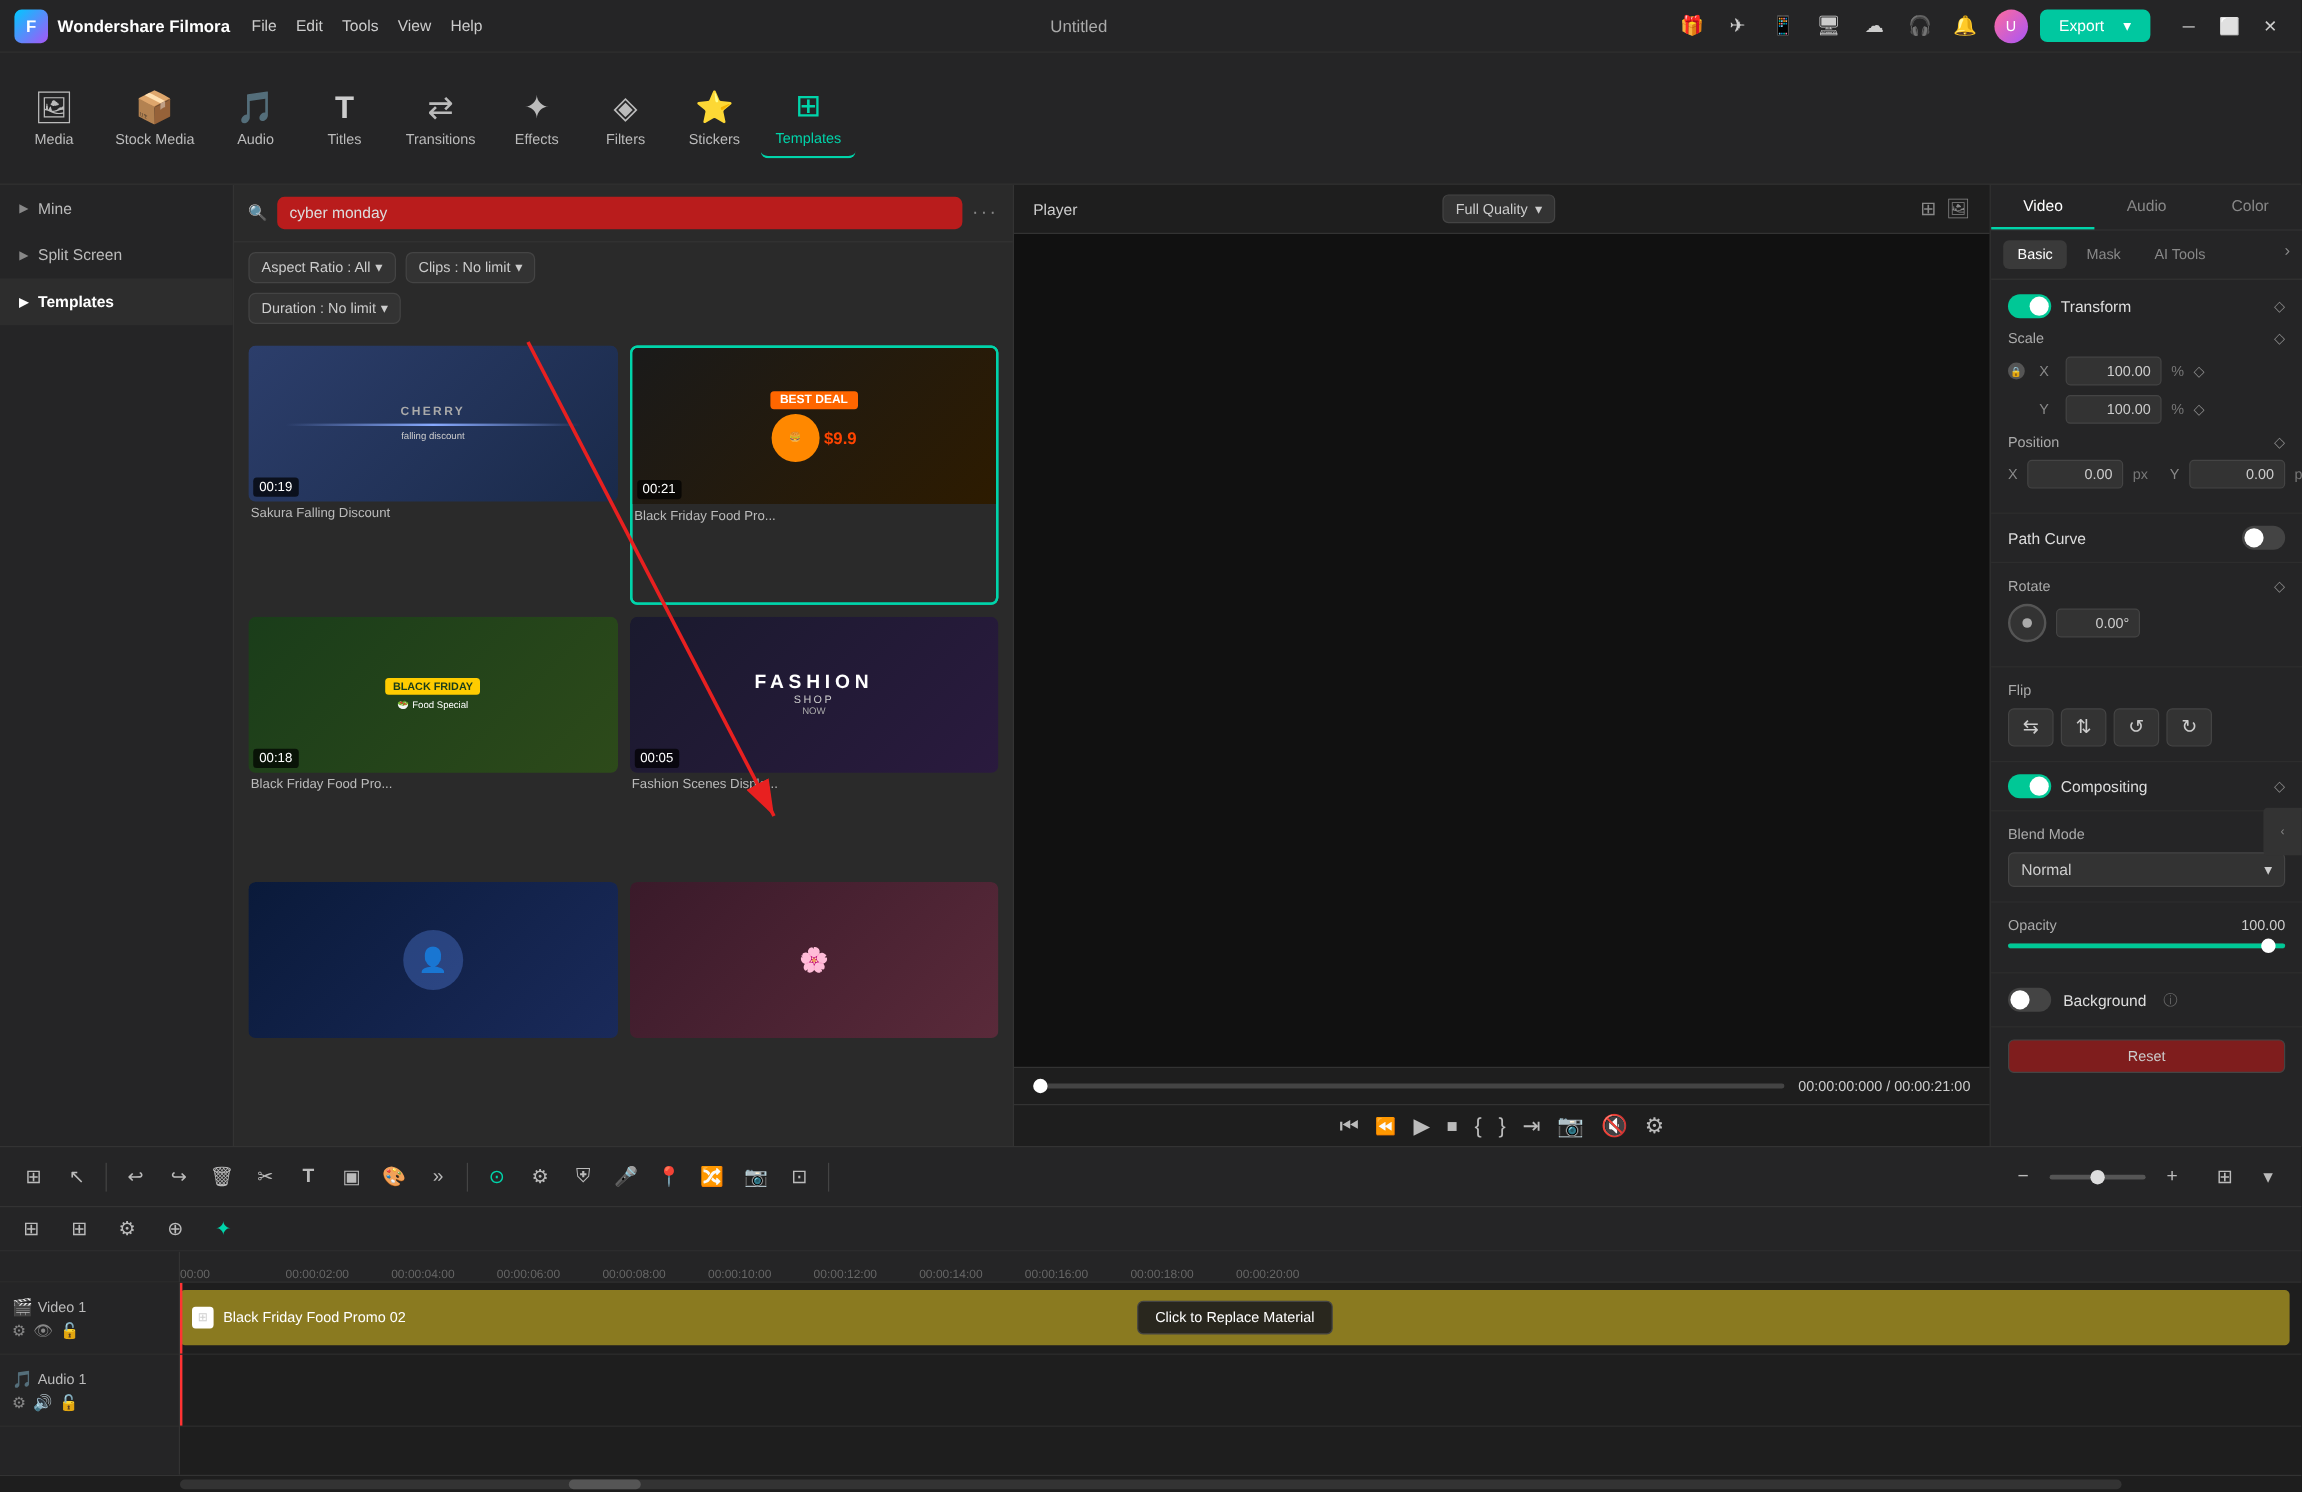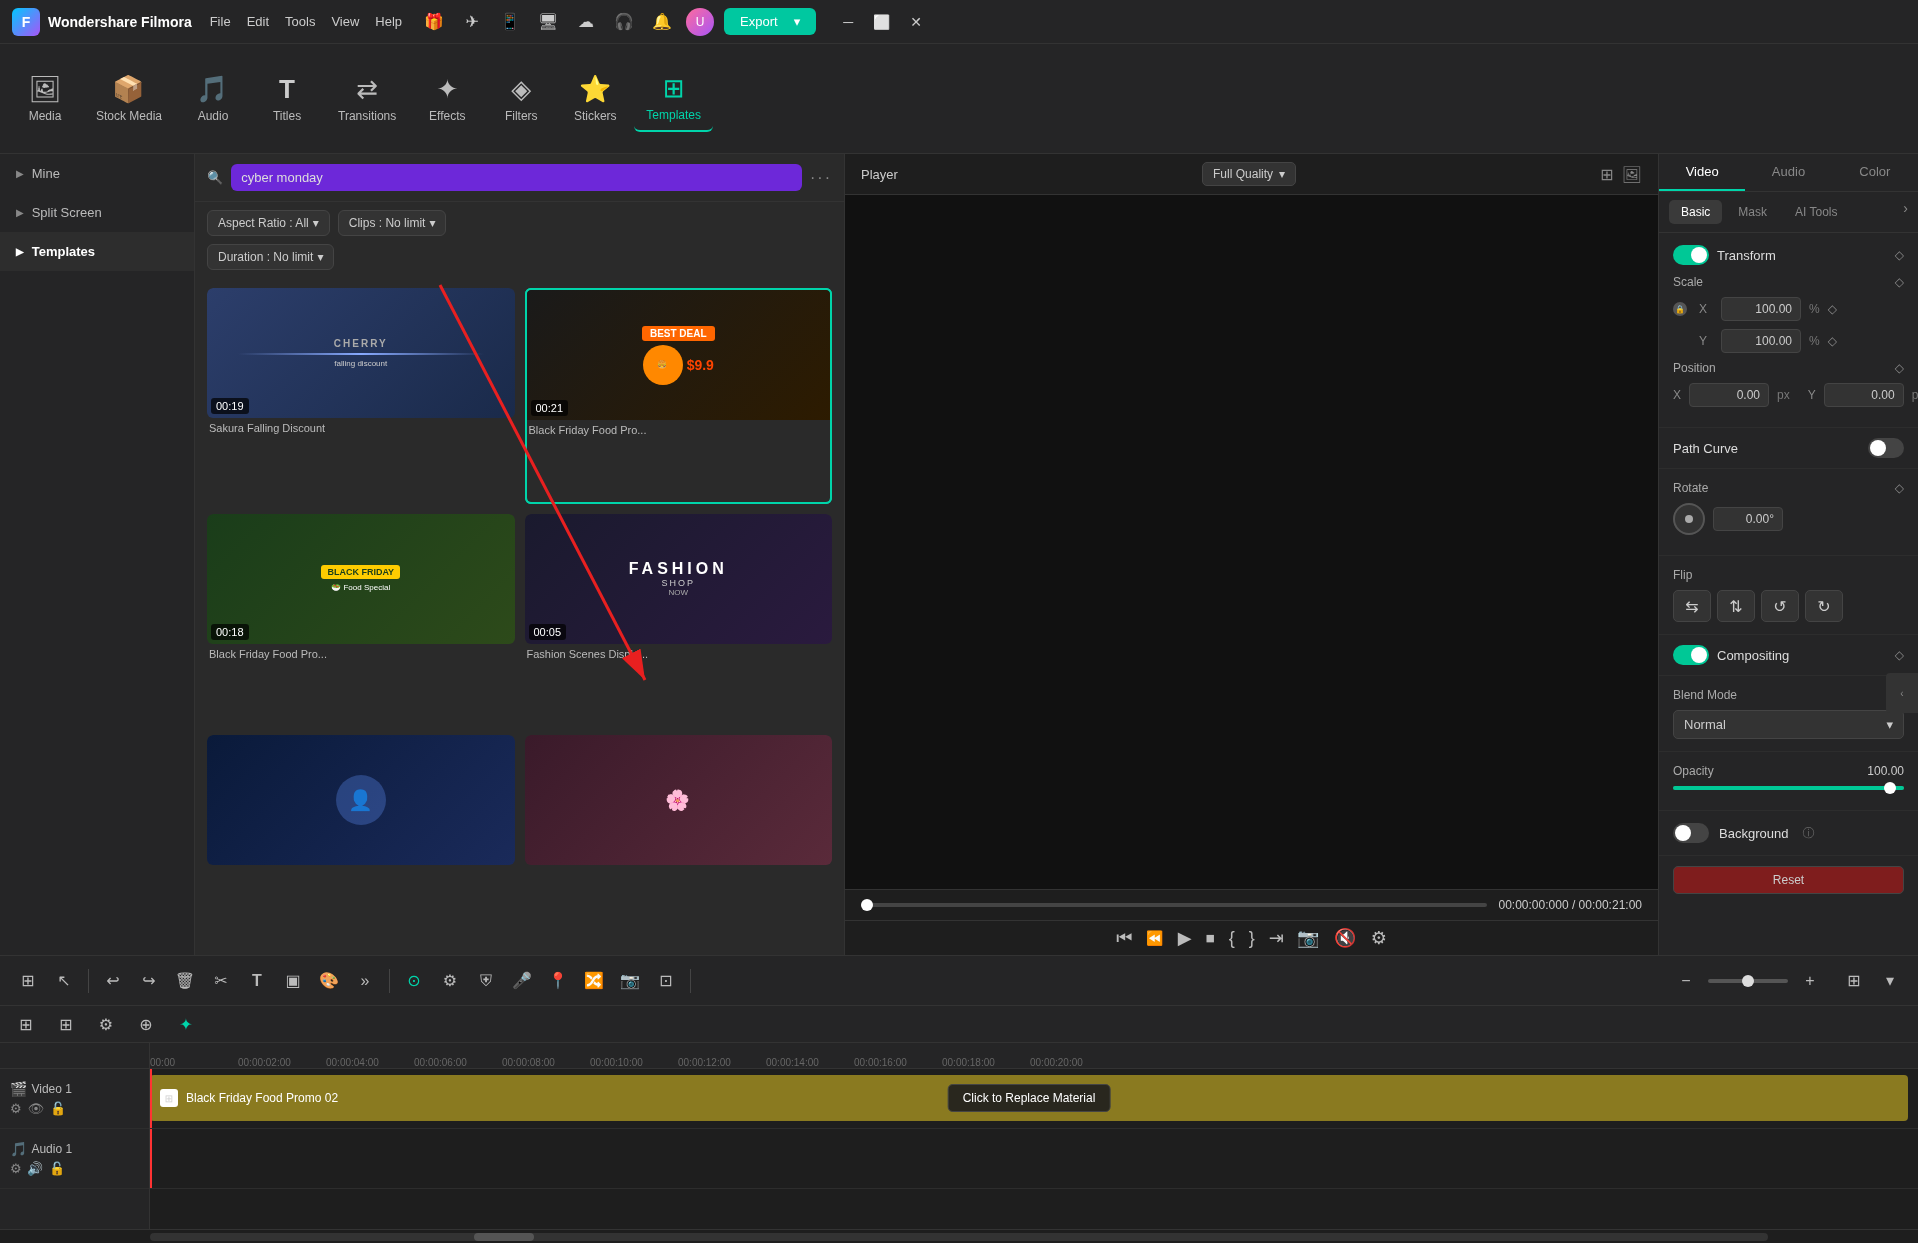--- a/index.html
+++ b/index.html
@@ -137,20 +137,21 @@
     <div class="logo-icon">F</div>
     <span>Wondershare Filmora</span>
   </div>
   <div class="menu-items">
     <span>File</span>
     <span>Edit</span>
     <span>Tools</span>
     <span>View</span>
     <span>Help</span>
   </div>
+  <div class="title-center">Untitled</div>
   <div class="top-right">
     <div class="top-icon">🎁</div>
     <div class="top-icon">✈</div>
     <div class="top-icon">📱</div>
     <div class="top-icon">🖥</div>
     <div class="top-icon">☁</div>
     <div class="top-icon">🎧</div>
     <div class="top-icon">🔔</div>
     <div class="avatar">U</div>
     <button class="export-btn">
@@ -221,21 +222,21 @@
     </div>
     <div class="sidebar-item" style="position:absolute; bottom: 530px; right: 0; width:20px; height:40px; background:#333; border-radius:4px 0 0 4px; display:flex; align-items:center; justify-content:center;">
       <span style="font-size:10px; color:#888;">‹</span>
     </div>
   </div>
 
   <div class="templates-panel">
 
     <div class="search-bar">
       <span style="color:#888;">🔍</span>
-      <input type="text" value="cyber monday" style="flex: 1 1 0%; background: #6d28d9; border: none; color: rgb(221, 221, 221); padding: 6px 10px; border-radius: 6px; font-size: 13px; outline: none;" placeholder="cyber monday">
+      <input type="text" value="cyber monday" style="flex: 1 1 0%; background: #b91c1c; border: none; color: rgb(221, 221, 221); padding: 6px 10px; border-radius: 6px; font-size: 13px; outline: none;" placeholder="cyber monday">
       <span class="search-more">···</span>
     </div>
 
     <div class="filter-row">
       <div class="filter-btn">
         <span>Aspect Ratio : All</span>
         <span>▾</span>
       </div>
       <div class="filter-btn">
         <span>Clips : No limit</span>

